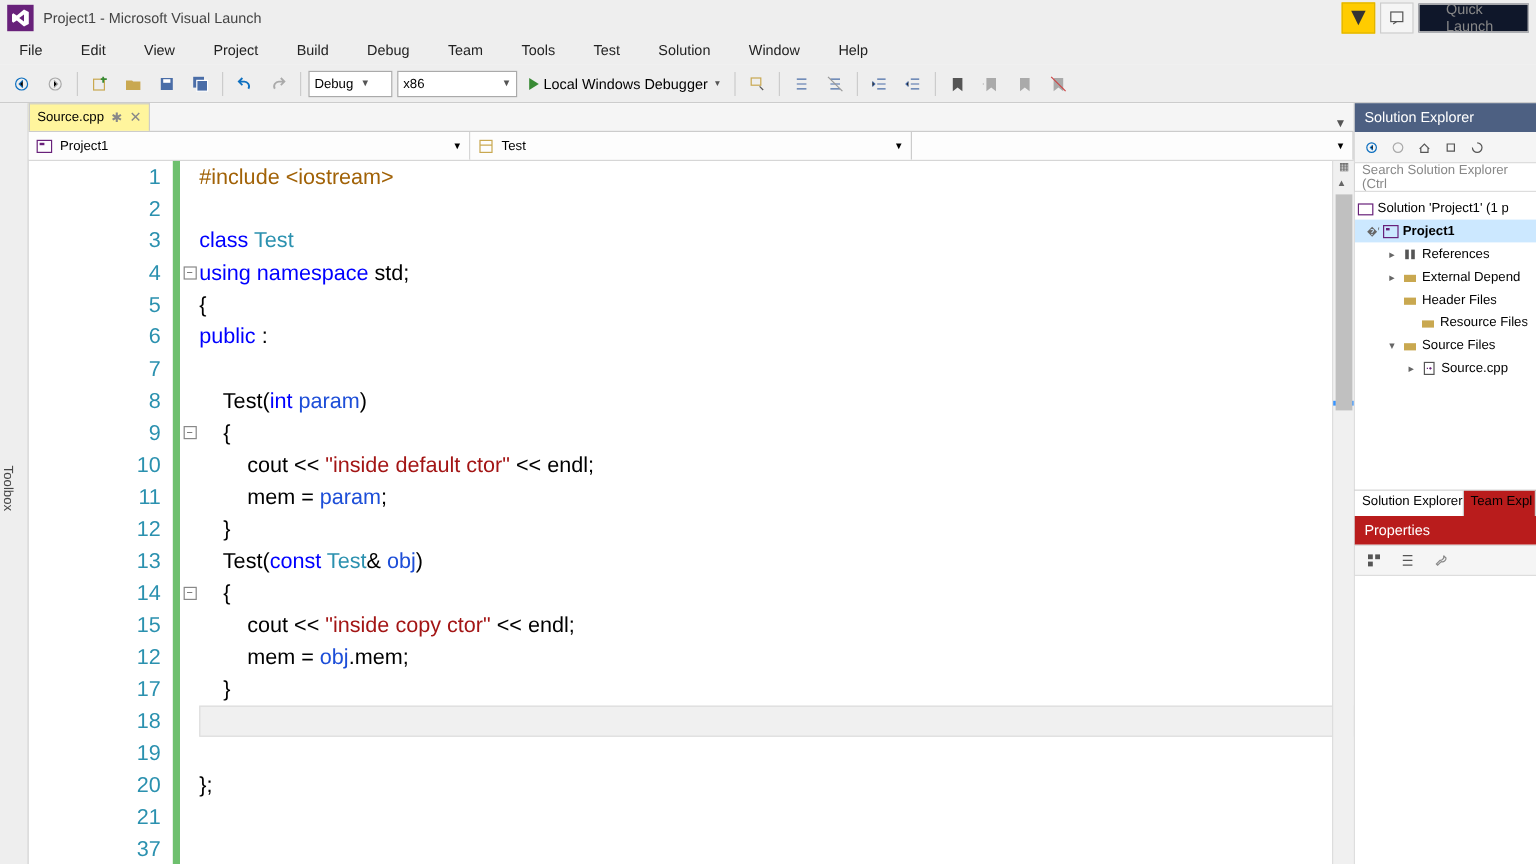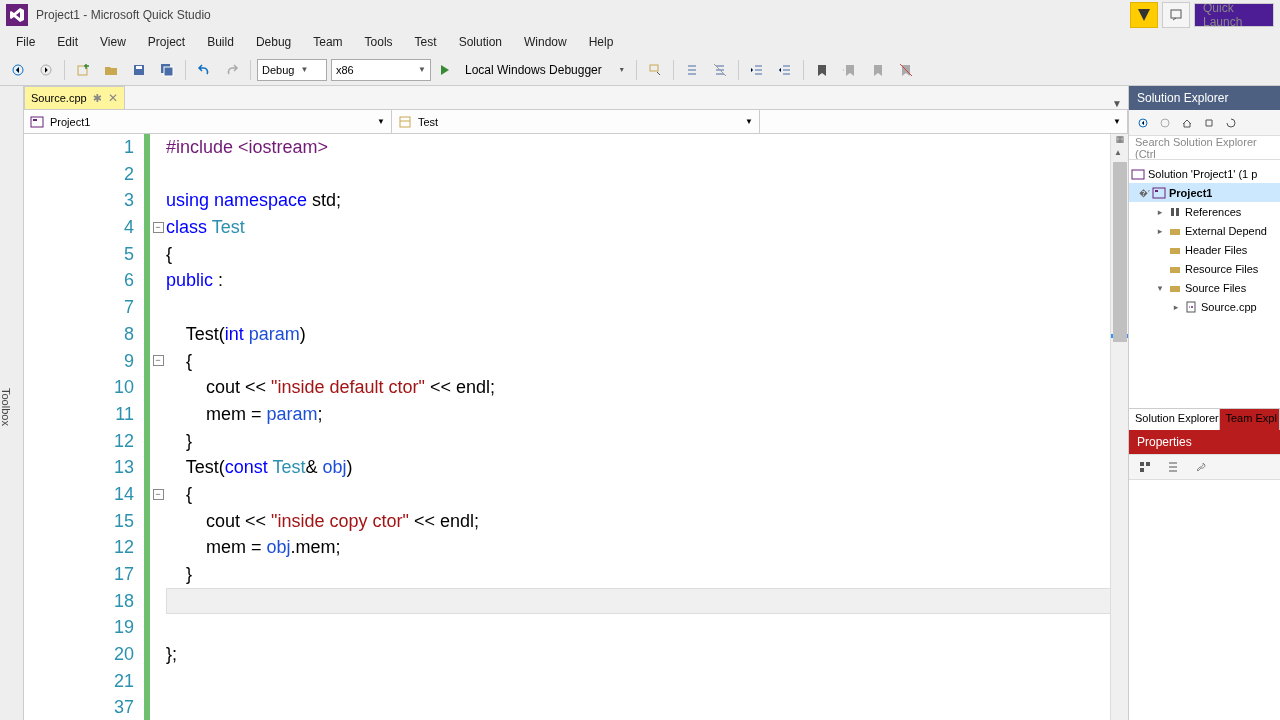--- a/index.html
+++ b/index.html
@@ -6,33 +6,33 @@
 body { width: 1280px; height: 720px; overflow: hidden; background: #fff; font-size: 12px; }
 
 
 .title-bar { height: 30px; background: #eee; display: flex; align-items: center; padding: 0 6px; }
 .vs-logo { width: 22px; height: 22px; background: #68217a; display: flex; align-items: center; justify-content: center; margin-right: 8px; }
 .vs-logo svg { width: 16px; height: 16px; }
 .title-text { color: #444; font-size: 12px; }
 .title-right { margin-left: auto; display: flex; align-items: center; gap: 4px; }
 .title-btn { width: 28px; height: 26px; display: flex; align-items: center; justify-content: center; border: 1px solid #ccc; background: #f5f5f5; }
 .title-btn.yellow { background: #ffcc00; border-color: #e0b400; }
-.quick-launch { width: 80px; height: 24px; border: 1px solid #ccc; padding: 0 8px; color: #888; background: #4c1d95; display: flex; align-items: center; overflow: hidden; }
-
-
-.menu-bar { height: 24px; background: #eee; display: flex; align-items: center; padding: 0 8px; gap: 6px; }
+.quick-launch { width: 92px; height: 24px; border: 1px solid #ccc; padding: 0 22px; color: #888; background: #0f172a; display: flex; align-items: center; overflow: hidden; }
+
+
+.menu-bar { height: 24px; background: #eee; display: flex; align-items: center; padding: 0 8px; gap: 16px; }
 .menu-item { padding: 3px 8px; color: #222; cursor: default; }
 
 
 .toolbar { height: 32px; background: #eee; border-bottom: 1px solid #ccc; display: flex; align-items: center; padding: 0 6px; gap: 4px; }
 .tb-btn { width: 24px; height: 24px; display: flex; align-items: center; justify-content: center; }
 .tb-sep { width: 1px; height: 20px; background: #ccc; margin: 0 2px; }
 .tb-dropdown { height: 22px; border: 1px solid #aaa; background: #fff; display: flex; align-items: center; padding: 0 4px; gap: 6px; font-size: 11px; }
 .tb-dropdown .arrow { font-size: 8px; color: #555; }
-.debugger-btn { display: flex; align-items: center; gap: 16px; height: 22px; padding: 0 6px; }
+.debugger-btn { display: flex; align-items: center; gap: 4px; height: 22px; padding: 0 6px; }
 .play-icon { width: 0; height: 0; border-left: 8px solid #388a34; border-top: 5px solid transparent; border-bottom: 5px solid transparent; }
 
 
 .main { display: flex; height: calc(720px - 86px); }
 .toolbox-tab { width: 24px; background: #eee; border-right: 1px solid #ccc; writing-mode: vertical-lr; text-align: center; padding-top: 8px; font-size: 11px; color: #444; }
 
 
 .editor-area { flex: 1; display: flex; flex-direction: column; background: #fff; }
 .tab-strip { height: 24px; background: #f5f5f5; border-bottom: 1px solid #ccc; display: flex; align-items: flex-end; }
 .file-tab { height: 23px; background: #fff59d; border: 1px solid #ccc; border-bottom: none; display: flex; align-items: center; padding: 0 6px; gap: 6px; font-size: 11px; }
@@ -51,21 +51,21 @@
 .fold-col { width: 16px; }
 .fold-col .fold { height: 26.7px; display: flex; align-items: center; justify-content: center; }
 .fold-box { width: 11px; height: 11px; border: 1px solid #888; font-size: 9px; line-height: 9px; text-align: center; color: #555; background: #fff; }
 .code-col { flex: 1; }
 .code-line { height: 26.7px; line-height: 26.7px; white-space: pre; }
 .code-line.current { background: #f0f0f0; border: 1px solid #ddd; }
 .kw { color: #0000ff; }
 .type { color: #2b91af; }
 .str { color: #a31515; }
 .param { color: #1d4ed8; }
-.preproc { color: #701a75; }
+.preproc { color: #a16207; }
 .plain { color: #000; }
 .vscroll { position: absolute; right: 0; top: 0; width: 18px; height: 100%; background: #f0f0f0; border-left: 1px solid #ddd; }
 .vscroll .thumb { position: absolute; left: 2px; width: 14px; background: #c0c0c0; }
 .vscroll .marker { position: absolute; left: 0; width: 18px; height: 4px; }
 
 
 .right-panel { width: 152px; display: flex; flex-direction: column; border-left: 1px solid #ccc; }
 .panel-header { height: 24px; background: #4d6082; color: #fff; display: flex; align-items: center; padding: 0 8px; font-size: 12px; }
 .panel-toolbar { height: 26px; background: #f5f5f5; border-bottom: 1px solid #ddd; display: flex; align-items: center; padding: 0 4px; gap: 2px; }
 .panel-toolbar .tb-btn { width: 20px; height: 20px; }
@@ -88,21 +88,21 @@
 </style>
 </head>
 <body>
 
 <div class="title-bar">
   <div class="vs-logo">
     <svg viewBox="0 0 16 16">
         <path fill="#fff" d="M11 1l4 2v10l-4 2-6-5-3 2-1-1V5l1-1 3 2 6-5zm0 4L7 8l4 3V5z"></path>
       </svg>
   </div>
-  <div class="title-text">Project1 - Microsoft Quick Studio</div>
+  <div class="title-text">Project1 - Microsoft Visual Launch</div>
   <div class="title-right">
     <div class="title-btn yellow">
       <svg width="14" height="14" viewBox="0 0 14 14">
           <path fill="#333" d="M1 1h12L7 13z"></path>
         </svg>
     </div>
     <div class="title-btn">
       <svg width="14" height="14" viewBox="0 0 14 14">
           <rect x="2" y="2" width="10" height="8" fill="none" stroke="#555"></rect>
           <path stroke="#555" d="M4 12l3-2"></path>
@@ -330,22 +330,22 @@
           <div class="fold"></div>
           <div class="fold"></div>
           <div class="fold"></div>
           <div class="fold"></div>
           <div class="fold"></div>
           <div class="fold"></div>
         </div>
       <div class="code-col" id="codecol">
           <div class="code-line"><span class="preproc">#include </span><span class="preproc">&lt;iostream&gt;</span></div>
           <div class="code-line"><span class="plain"></span></div>
+          <div class="code-line"><span class="kw">class </span><span class="type">Test</span></div>
           <div class="code-line"><span class="kw">using </span><span class="kw">namespace </span><span class="plain">std;</span></div>
-          <div class="code-line"><span class="kw">class </span><span class="type">Test</span></div>
           <div class="code-line"><span class="plain">{</span></div>
           <div class="code-line"><span class="kw">public </span><span class="plain">:</span></div>
           <div class="code-line"><span class="plain"></span></div>
           <div class="code-line"><span class="plain">    Test(</span><span class="kw">int </span><span class="param">param</span><span class="plain">)</span></div>
           <div class="code-line"><span class="plain">    {</span></div>
           <div class="code-line"><span class="plain">        cout &lt;&lt; </span><span class="str">"inside default ctor"</span><span class="plain"> &lt;&lt; endl;</span></div>
           <div class="code-line"><span class="plain">        mem = </span><span class="param">param</span><span class="plain">;</span></div>
           <div class="code-line"><span class="plain">    }</span></div>
           <div class="code-line"><span class="plain">    Test(</span><span class="kw">const </span><span class="type">Test</span><span class="plain">&amp; </span><span class="param">obj</span><span class="plain">)</span></div>
           <div class="code-line"><span class="plain">    {</span></div>
@@ -437,21 +437,21 @@
         </div>
       <div class="tree-item" style="padding-left:26px">
           <span class="exp"></span>
           <span class="ico">
             <svg width="12" height="12">
               <rect x="1" y="4" width="10" height="6" fill="#c9a850"></rect>
             </svg>
           </span>
           <span class="label">Header Files</span>
         </div>
-      <div class="tree-item" style="padding-left:26px">
+      <div class="tree-item" style="padding-left:41px">
           <span class="exp"></span>
           <span class="ico">
             <svg width="12" height="12">
               <rect x="1" y="4" width="10" height="6" fill="#c9a850"></rect>
             </svg>
           </span>
           <span class="label">Resource Files</span>
         </div>
       <div class="tree-item" style="padding-left:26px">
           <span class="exp">▾</span>

